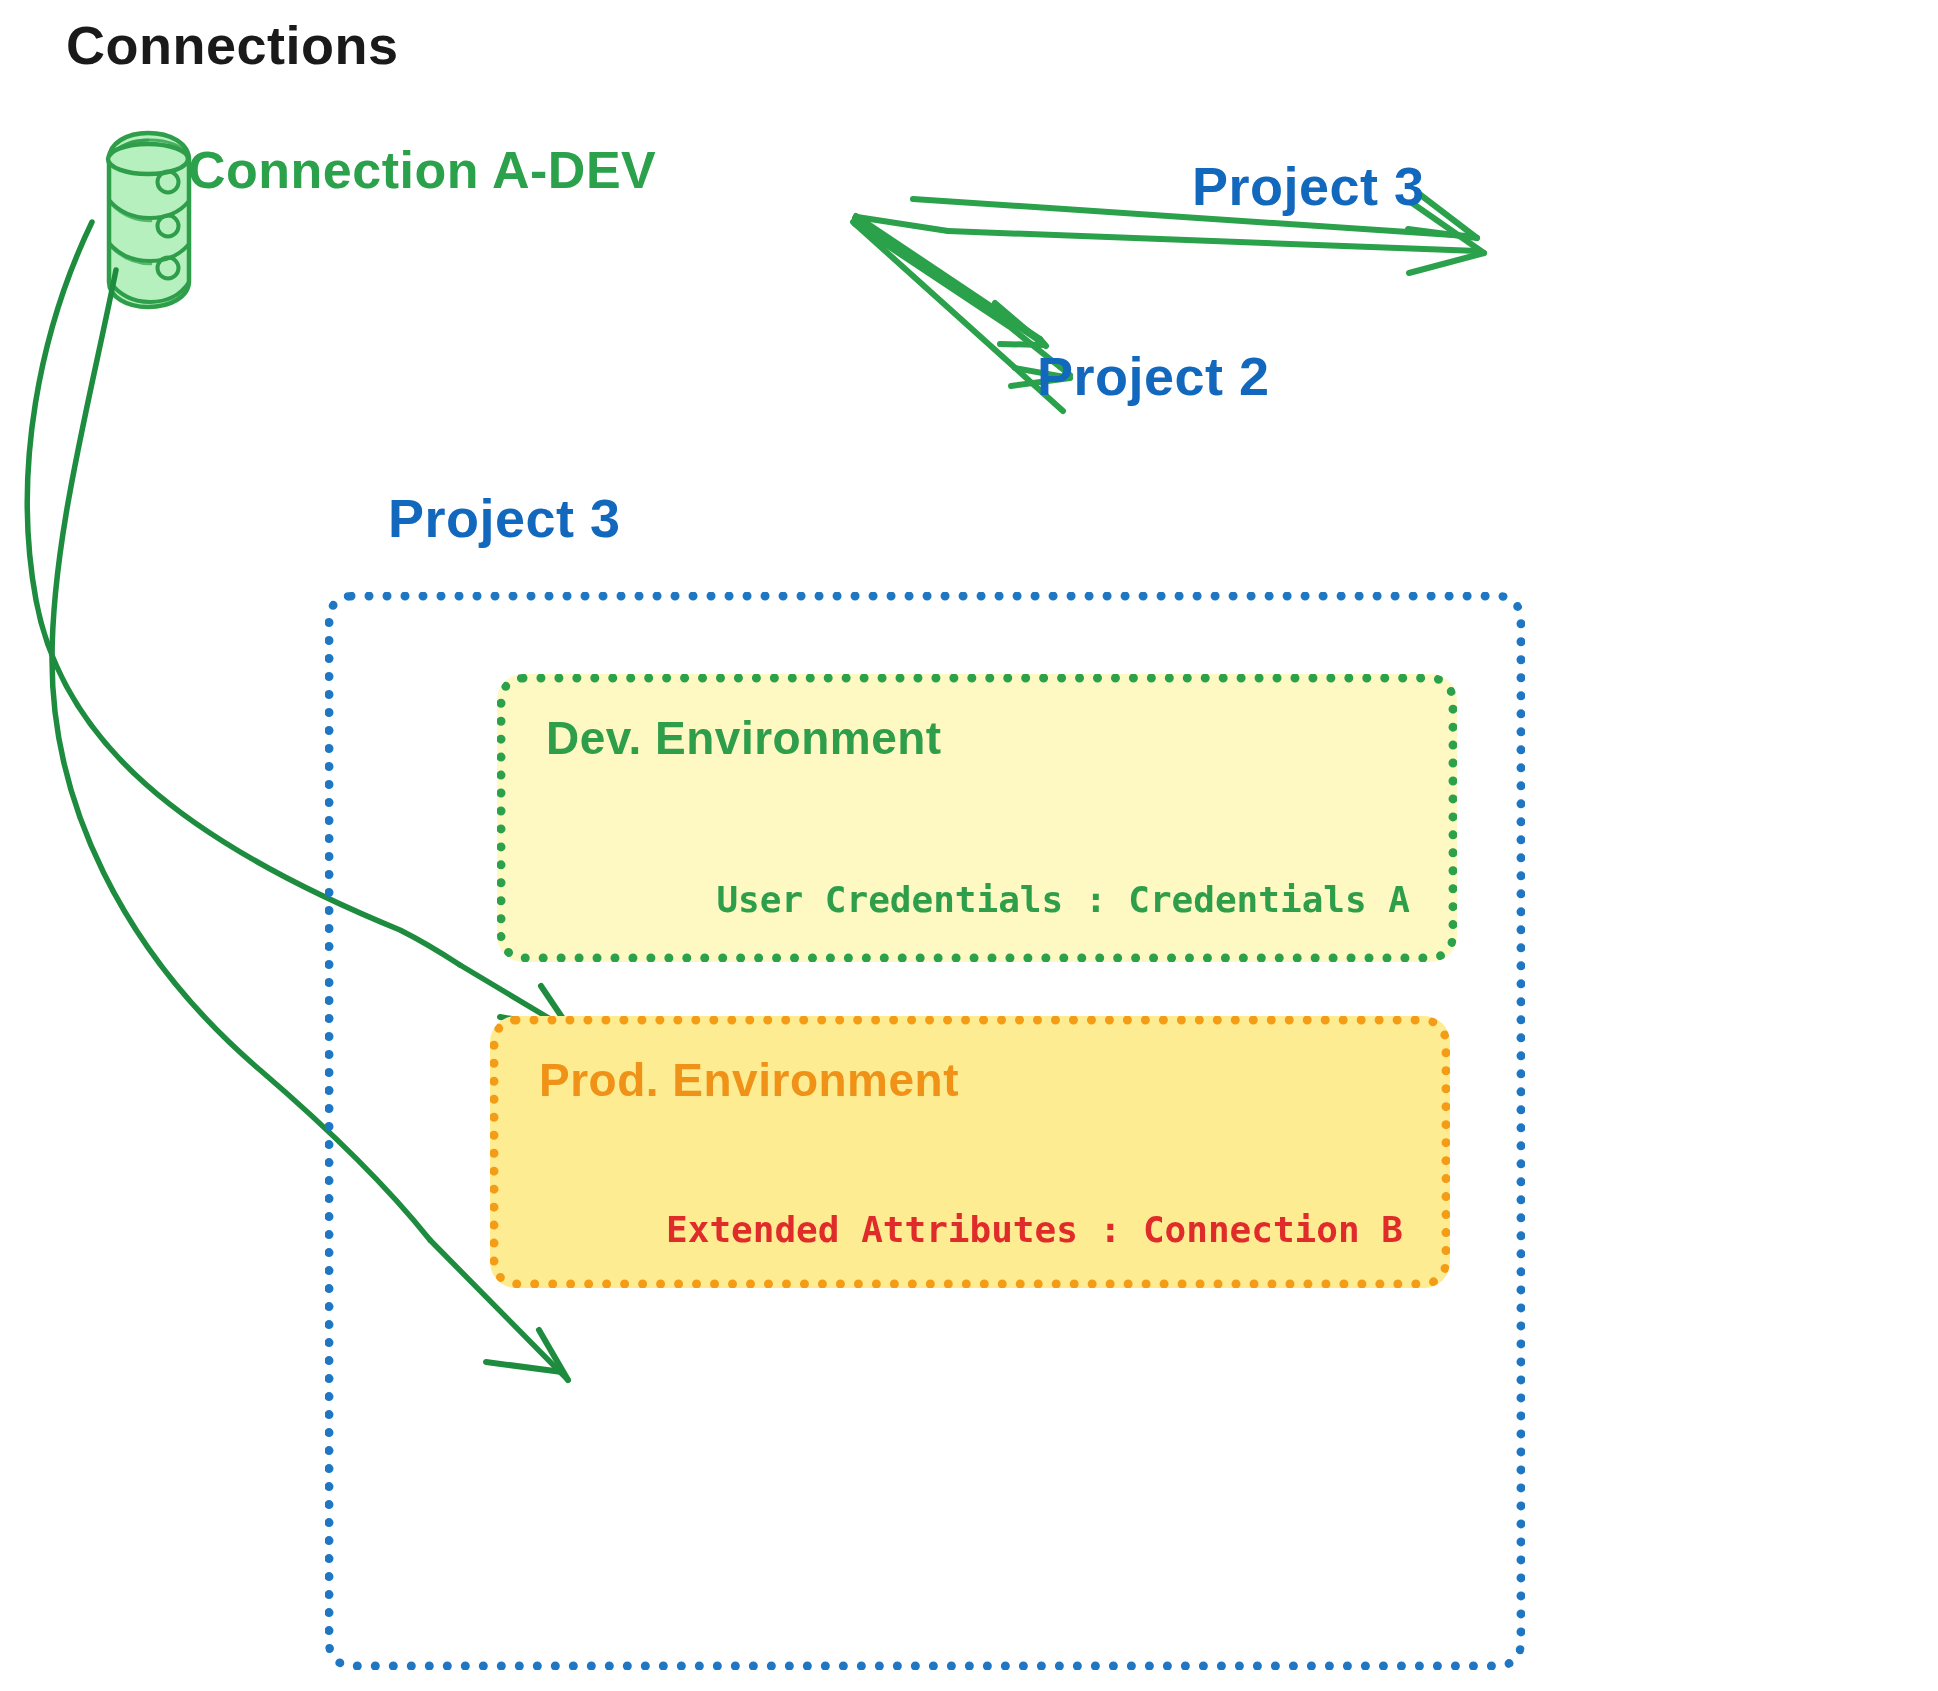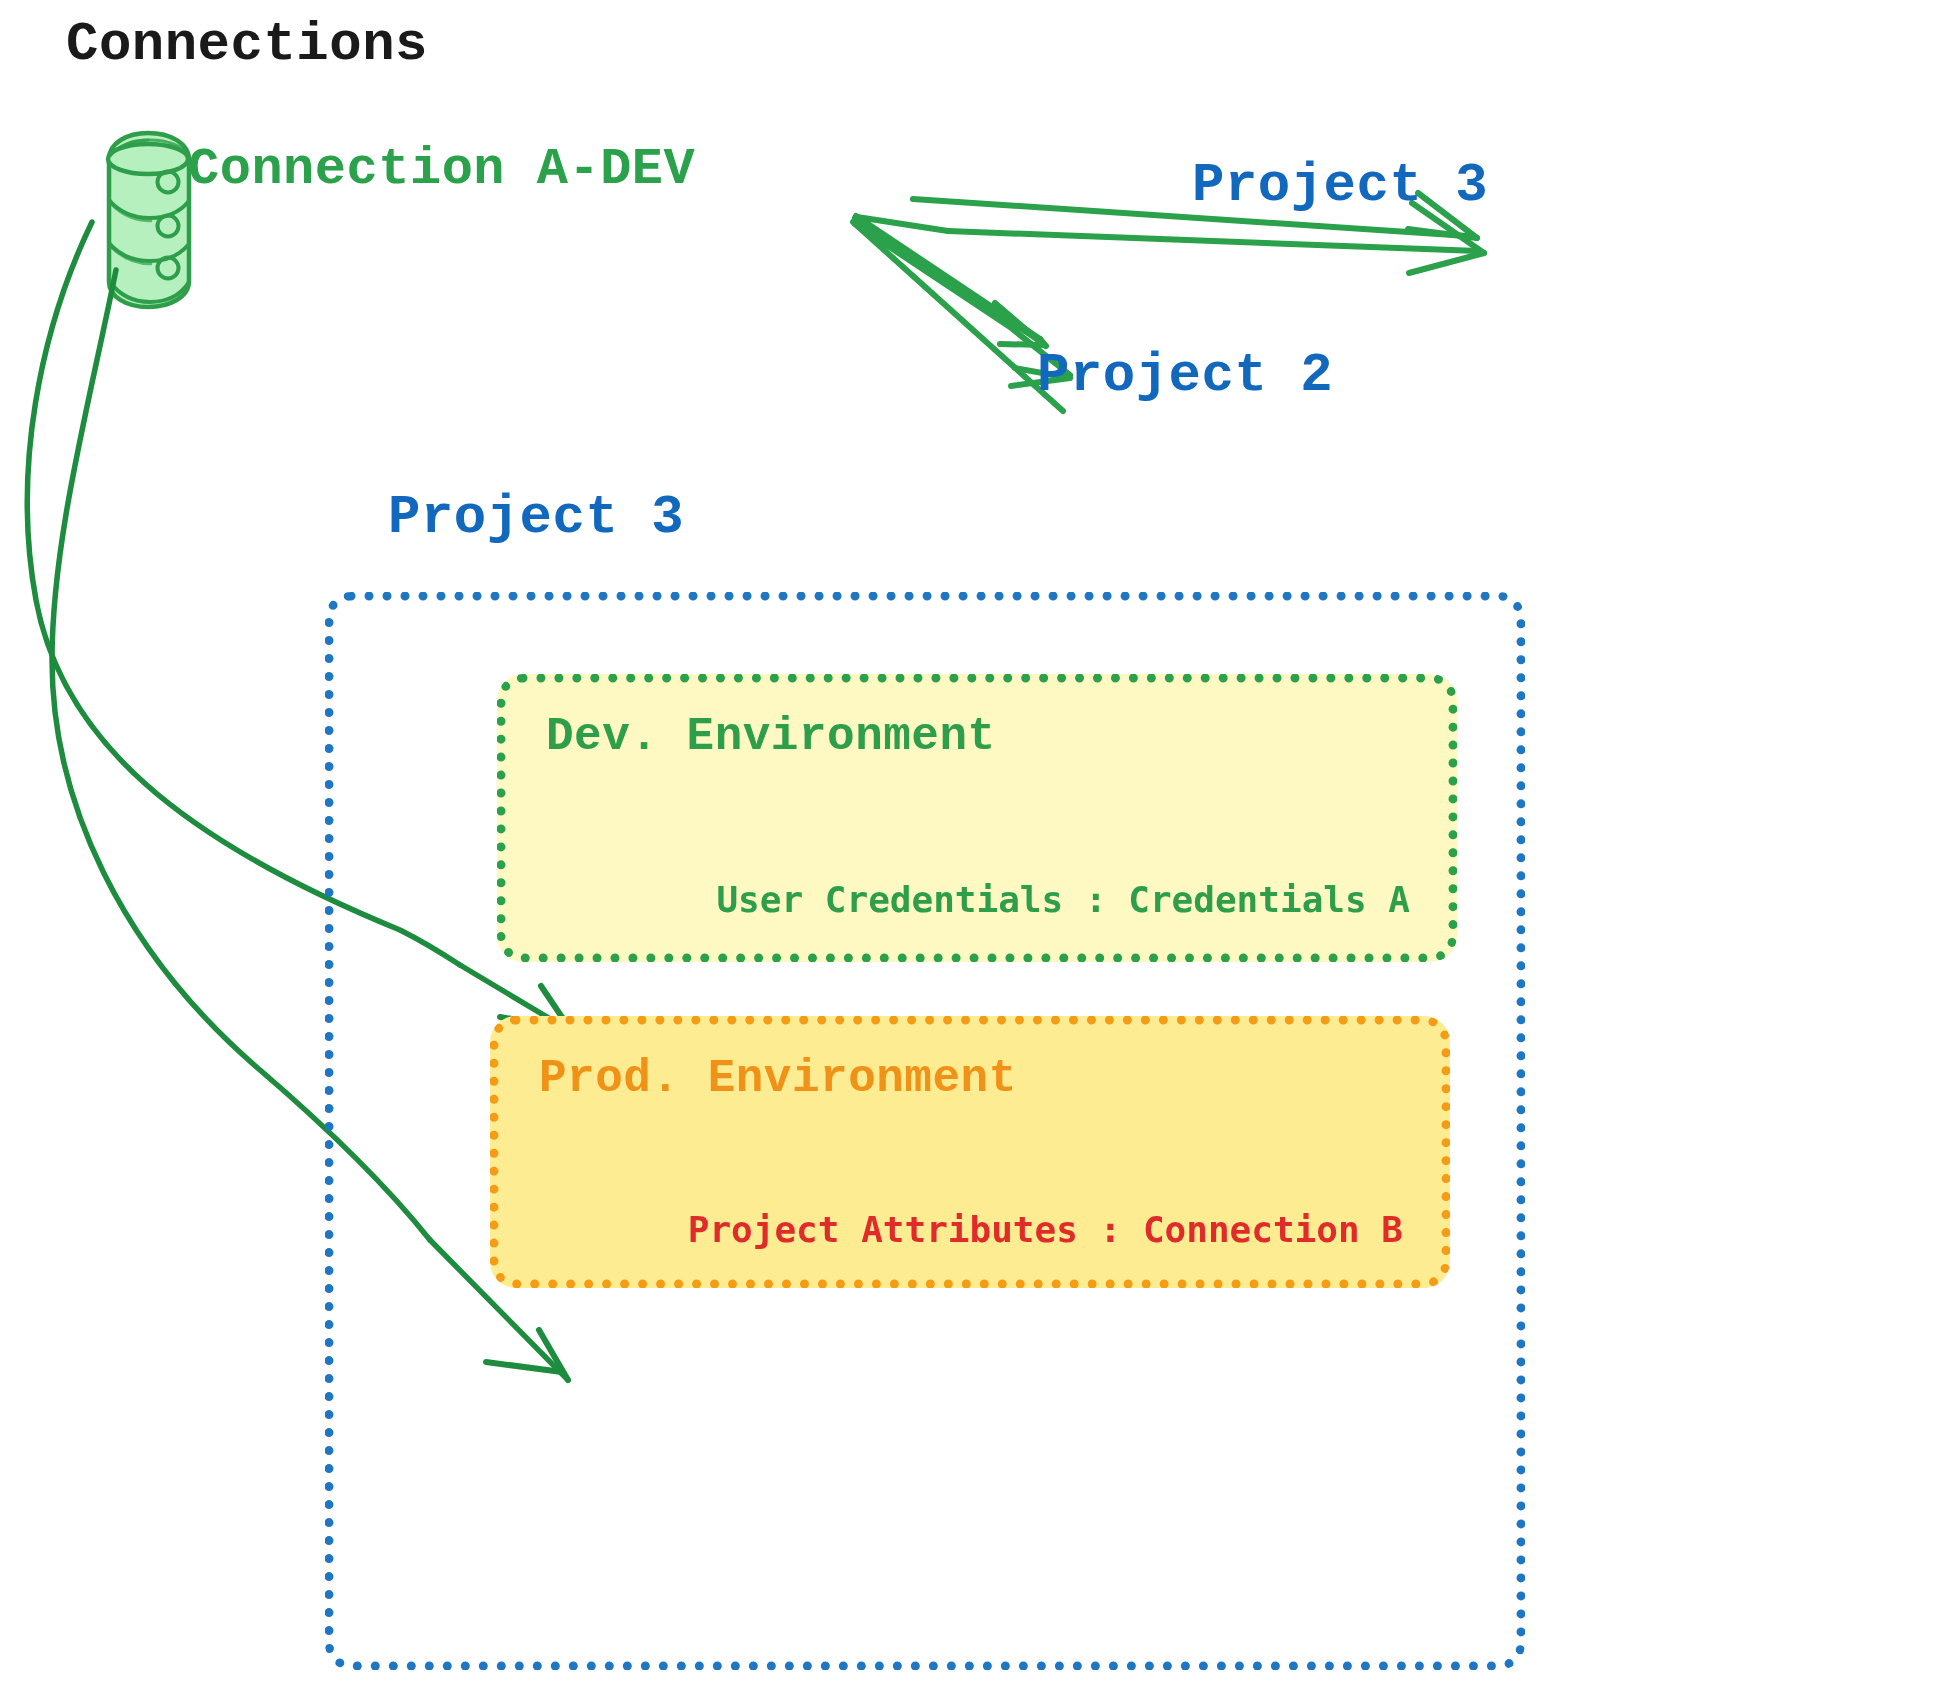--- a/index.html
+++ b/index.html
@@ -17,21 +17,21 @@
   #canvas {
     position: absolute;
     left: 0; top: 0;
     width: 1938px;
     height: 1691px;
   }
   .abs { position: absolute; }
 
   
   .hand {
-    font-family: Liberation Mono, monospace;
+    font-family: Liberation Sans, sans-serif;
     font-weight: 700;
     letter-spacing: 0.5px;
     white-space: nowrap;
   }
   .mono {
     font-family: "DejaVu Sans Mono", monospace;
     font-weight: 700;
     white-space: nowrap;
   }
 
@@ -215,15 +215,15 @@
 <div class="abs env-box" id="dev-env-box">
   <div class="hand env-title" id="dev-env-title">Dev. Environment</div>
   <div class="mono env-lines" id="dev-env-lines">
     <div>User Credentials : Credentials A</div>
   </div>
 </div>
 
 <div class="abs env-box" id="prod-env-box">
   <div class="hand env-title" id="prod-env-title">Prod. Environment</div>
   <div class="mono env-lines" id="prod-env-lines">
-    <div>Project Attributes : Connection B</div>
+    <div>Extended Attributes : Connection B</div>
   </div>
 </div>
 
 </body></html>

